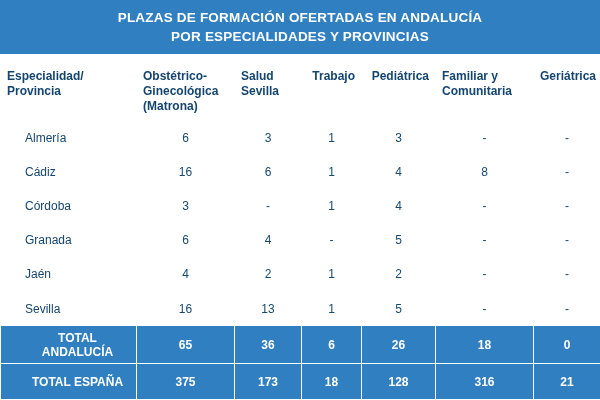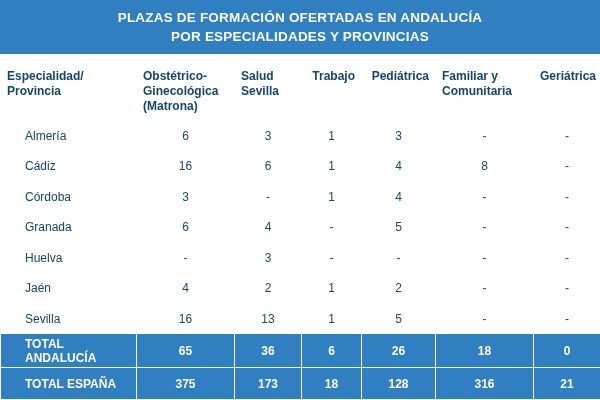--- a/index.html
+++ b/index.html
@@ -75,21 +75,21 @@
     color: #14456f;
     padding-left: 24px;
   }
   tr.total td {
     background: #2f7fc1;
     color: #ffffff;
     font-weight: bold;
     height: 26px;
   }
   tr.total td.rowlabel {
-    text-align: left;
+    text-align: center;
   }
   .col-prov { width: 136px; }
   .col-1 { width: 98px; }
   .col-2 { width: 67px; }
   .col-3 { width: 60px; }
   .col-4 { width: 74px; }
   .col-5 { width: 98px; }
   .col-6 { width: 67px; }
 </style>
 </head>
@@ -167,29 +167,20 @@
       <tr>
         <td class="rowlabel">Granada</td>
         <td>6</td>
         <td>4</td>
         <td>-</td>
         <td>5</td>
         <td>-</td>
         <td>-</td>
       </tr>
       <tr>
-        <td class="rowlabel">Huelva</td>
-        <td>-</td>
-        <td>3</td>
-        <td>-</td>
-        <td>-</td>
-        <td>-</td>
-        <td>-</td>
-      </tr>
-      <tr>
         <td class="rowlabel">Jaén</td>
         <td>4</td>
         <td>2</td>
         <td>1</td>
         <td>2</td>
         <td>-</td>
         <td>-</td>
       </tr>
       <tr>
         <td class="rowlabel">Sevilla</td>

